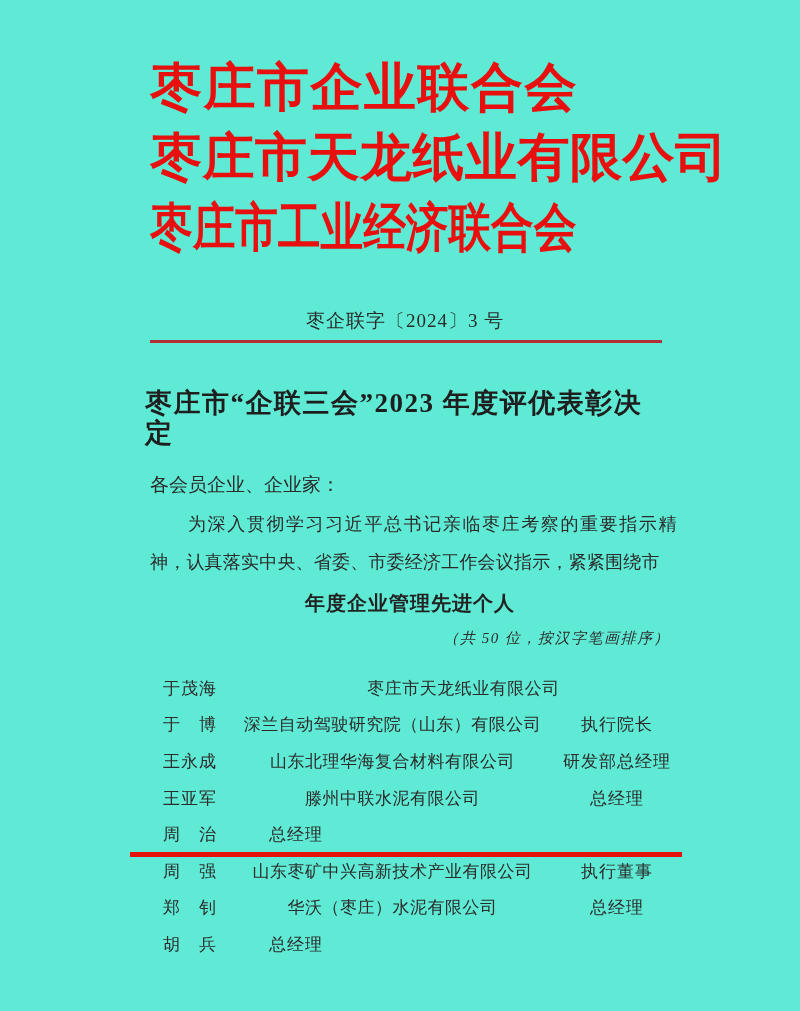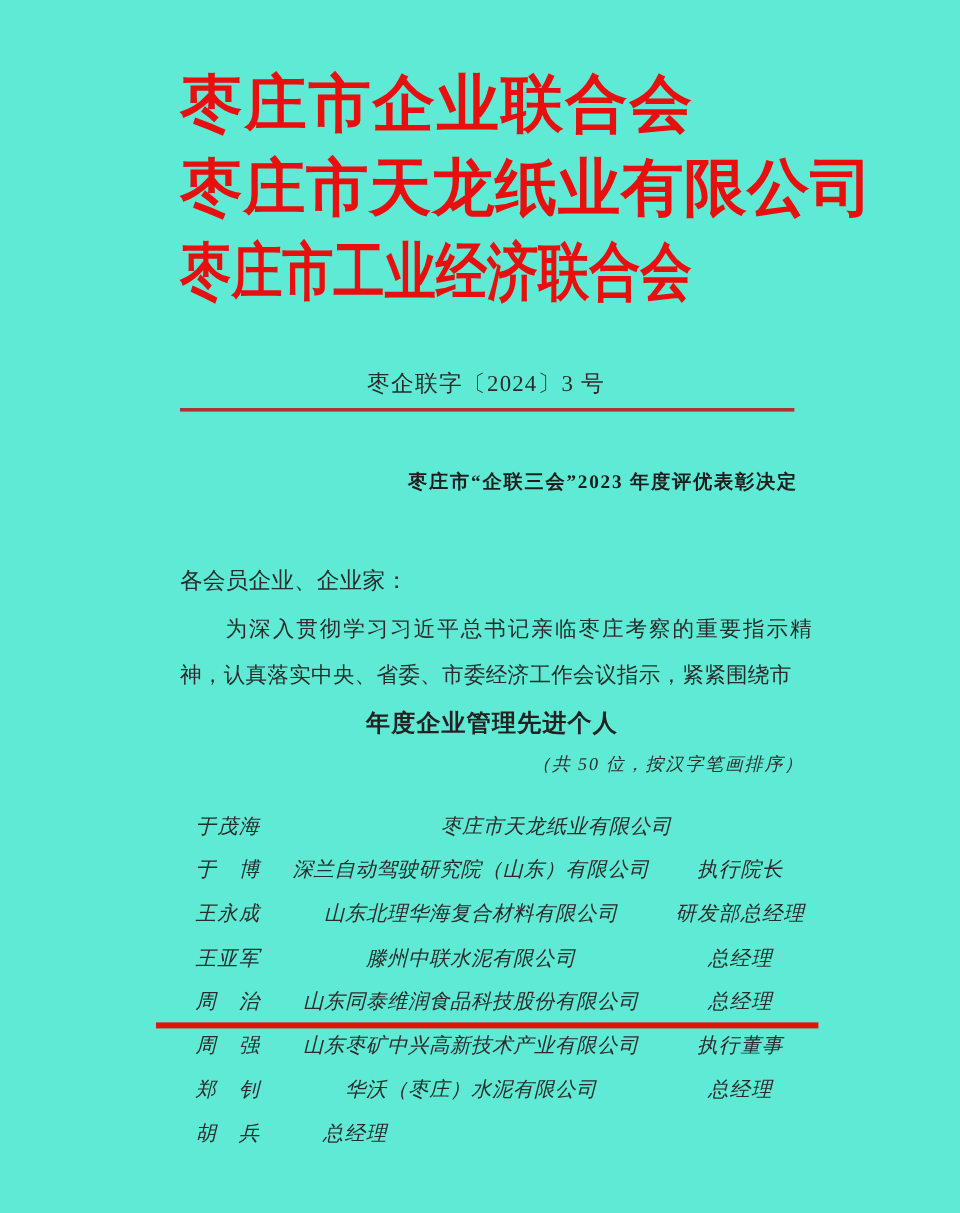--- a/index.html
+++ b/index.html
@@ -48,22 +48,22 @@
     left: 150px; top: 340px;
     width: 512px; height: 3px;
   }
 
   
   .doc-title {
     position: absolute;
     left: 145px; top: 388px;
     width: 520px;
     margin: 0;
-    text-align: right;
-    font-size: 16px;
+    text-align: left;
+    font-size: 27px;
     line-height: 30px;
     font-weight: bold;
     letter-spacing: 1.5px;
     color: #1e1e1e;
   }
 
   
   .salutation {
     position: absolute;
     left: 150px; top: 472px;
@@ -116,21 +116,20 @@
     width: 558px;
   }
   .row {
     position: relative;
     display: flex;
     align-items: center;
     height: 36.6px;
     font-size: 17px;
     color: #2b2b2b;
     white-space: nowrap;
-    font-style: italic;
   }
   .c-name {
     margin-left: 33px;
     width: 62px;
     letter-spacing: 1px;
   }
   .c-company {
     flex: 1;
     text-align: center;
     padding-left: 14px;
@@ -195,21 +194,20 @@
       </div>
 
       <div class="row">
         <span class="c-name">王亚军</span>
         <span class="c-company">滕州中联水泥有限公司</span>
         <span class="c-title">总经理</span>
       </div>
 
       <div class="row underlined">
         <span class="c-name">周　治</span>
-        <span class="c-company">山东同泰维润食品科技股份有限公司</span>
         <span class="c-title">总经理</span>
       </div>
 
       <div class="row">
         <span class="c-name">周　强</span>
         <span class="c-company">山东枣矿中兴高新技术产业有限公司</span>
         <span class="c-title">执行董事</span>
       </div>
 
       <div class="row">

